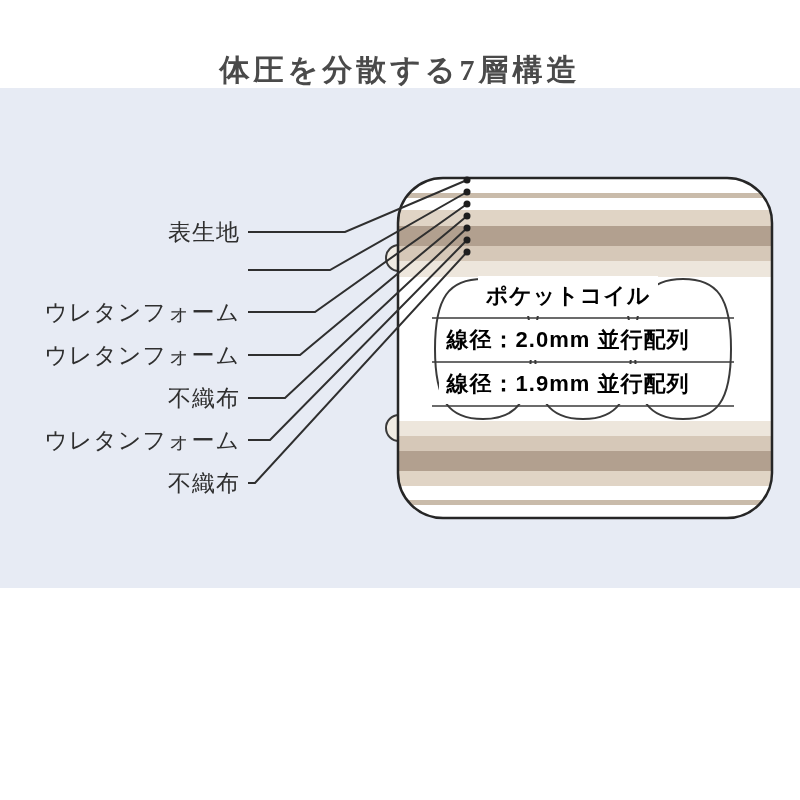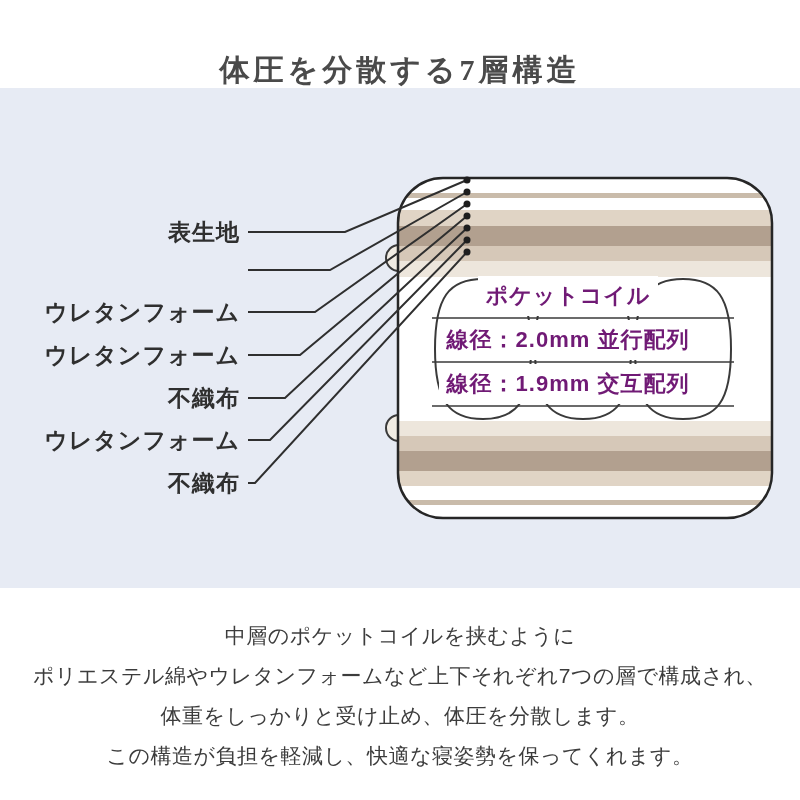--- a/index.html
+++ b/index.html
@@ -59,21 +59,21 @@
   .leader-dot { fill: #1e1e1e; }
 
   
   .layer-labels { position: absolute; top: 0; left: 0; width: 800px; height: 500px; pointer-events: none; }
   .layer-label {
     position: absolute;
     right: 560px;
     height: 36px;
     line-height: 36px;
     font-size: 23px;
-    font-weight: bold;
+    font-weight: normal;
     letter-spacing: 1px;
     color: #2f2f2f;
     white-space: nowrap;
     text-align: right;
   }
 
   
   .coil-text {
     position: absolute;
     left: 403px;
@@ -82,21 +82,21 @@
     text-align: center;
   }
   .coil-row { height: 44px; line-height: 40px; }
   .coil-row span {
     display: inline-block;
     background: #ffffff;
     padding: 0 8px;
     font-size: 22px;
     font-weight: bold;
     letter-spacing: 1px;
-    color: #701a75;
+    color: #000000;
     line-height: 40px;
     white-space: nowrap;
   }
 
   
   .description {
     position: absolute;
     top: 588px; left: 0;
     width: 800px;
     padding-top: 28px;
@@ -180,25 +180,19 @@
       <div class="layer-label" style="top:206px">ウレタンフォーム</div>
       <div class="layer-label" style="top:249px">ウレタンフォーム</div>
       <div class="layer-label" style="top:292px">不織布</div>
       <div class="layer-label" style="top:334px">ウレタンフォーム</div>
       <div class="layer-label" style="top:377px">不織布</div>
     </div>
 
     <div class="coil-text">
       <div class="coil-row"><span>ポケットコイル</span></div>
       <div class="coil-row"><span>線径：2.0mm 並行配列</span></div>
-      <div class="coil-row"><span>線径：1.9mm 交互配列</span></div>
+      <div class="coil-row"><span>線径：1.9mm 並行配列</span></div>
     </div>
 
   </section>
 
-  <section class="description">
-    <p>中層のポケットコイルを挟むように</p>
-    <p>ポリエステル綿やウレタンフォームなど上下それぞれ7つの層で構成され、</p>
-    <p>体重をしっかりと受け止め、体圧を分散します。</p>
-    <p>この構造が負担を軽減し、快適な寝姿勢を保ってくれます。</p>
-  </section>
 
 </div>
 
 </body></html>

